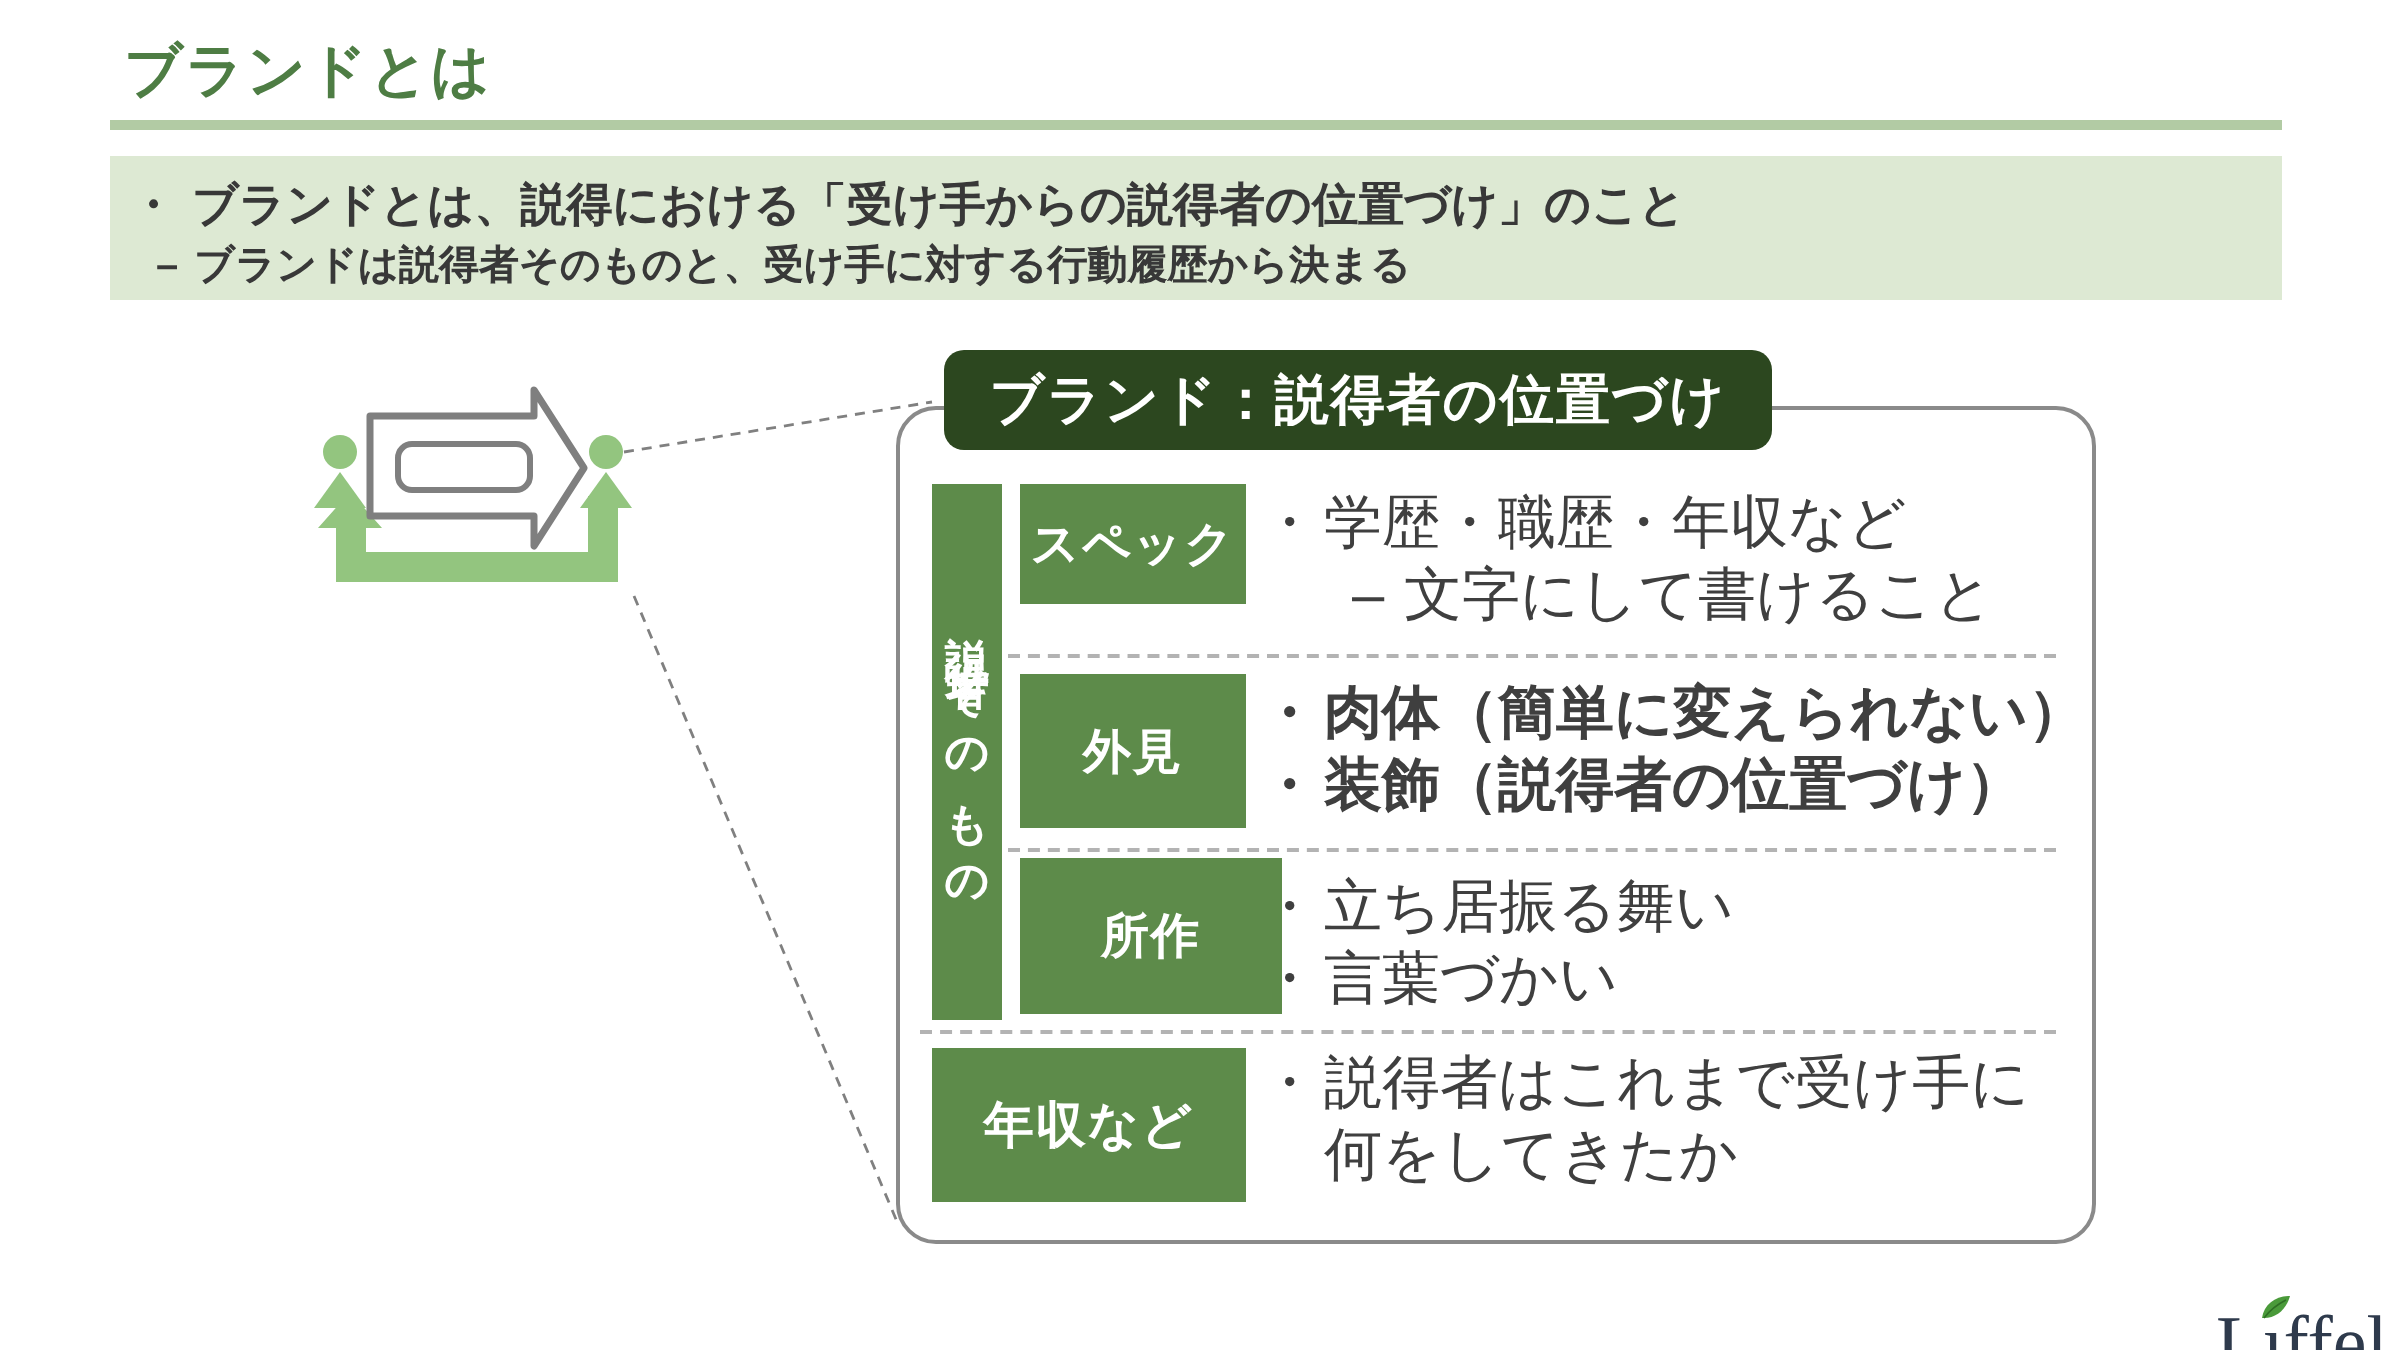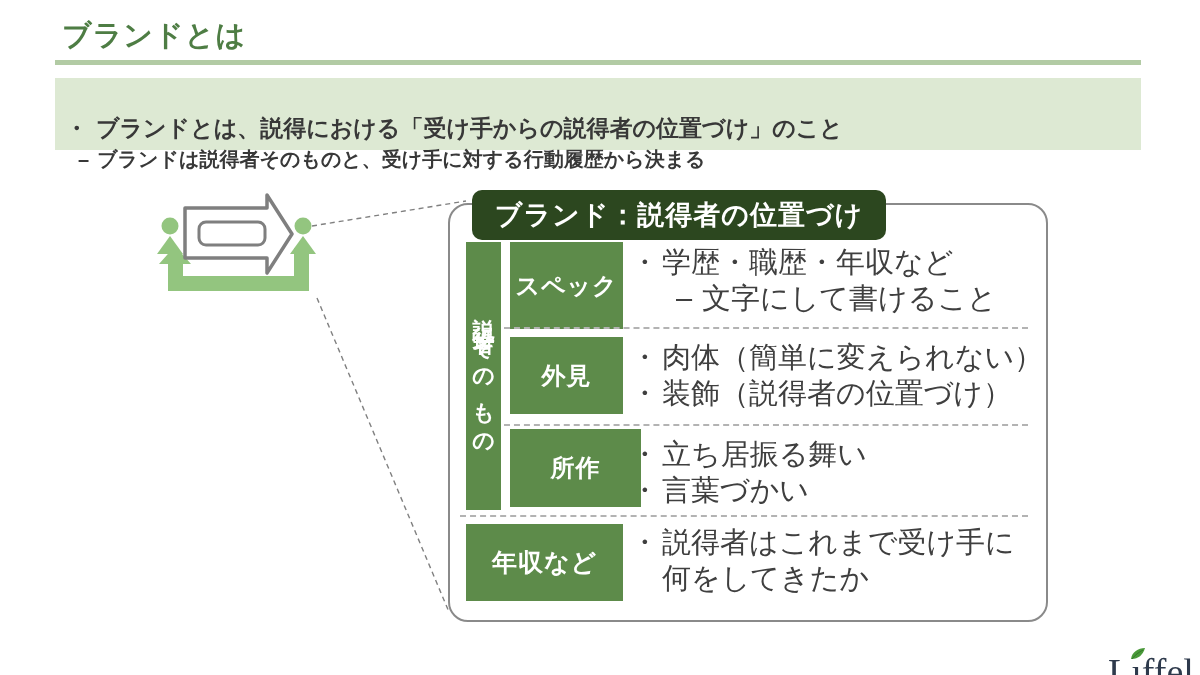--- a/index.html
+++ b/index.html
@@ -12,61 +12,61 @@
     position:absolute;left:62px;top:16px;font-size:29px;font-weight:bold;color:#4e7d44;letter-spacing:1px;
   }
   .title-rule{
     position:absolute;left:55px;top:60px;width:1086px;height:5px;background:#b2cba4;
   }
   
   .summary{
     position:absolute;left:55px;top:78px;width:1086px;height:72px;background:#dde9d3;
     box-sizing:border-box;padding:8px 0 0 10px;
   }
-  .summary .s-line1{font-size:23px;font-weight:bold;color:#383838;line-height:32px;white-space:nowrap;margin-top:26px;}
+  .summary .s-line1{font-size:23px;font-weight:bold;color:#383838;line-height:32px;white-space:nowrap;}
   .summary .s-line2{font-size:20px;font-weight:bold;color:#383838;line-height:31px;padding-left:13px;white-space:nowrap;}
   .summary .marker{display:inline-block;margin-right:8px;}
   
   .illustration{position:absolute;left:153px;top:190px;width:180px;height:118px;}
   .connector-layer{position:absolute;left:0;top:0;width:1200px;height:675px;pointer-events:none;}
   
   .panel{
     position:absolute;left:448px;top:203px;width:600px;height:419px;
     border:2px solid #8a8a8a;border-radius:20px;background:#ffffff;box-sizing:border-box;
   }
   .panel-header{
-    position:absolute;left:472px;top:190px;width:414px;height:50px;
+    position:absolute;left:472px;top:175px;width:414px;height:50px;
     background:#2c471f;border-radius:10px;color:#ffffff;font-size:27px;font-weight:bold;
     display:flex;align-items:center;justify-content:center;letter-spacing:1px;white-space:nowrap;
   }
   .side-label{
     position:absolute;left:466px;top:242px;width:35px;height:268px;background:#5d8b4a;
     color:#ffffff;font-weight:bold;font-size:22px;
     writing-mode:vertical-rl;text-orientation:upright;letter-spacing:7px;
     display:flex;align-items:center;justify-content:center;
   }
   .row-label{
     position:absolute;background:#5d8b4a;color:#ffffff;font-weight:bold;font-size:24px;
     display:flex;align-items:center;justify-content:center;letter-spacing:1px;
   }
-  .row-label.l1{left:510px;top:242px;width:113px;height:87px;}
+  .row-label.l1{left:510px;top:242px;width:113px;height:60px;}
   .row-label.l2{left:510px;top:337px;width:113px;height:77px;}
   .row-label.l3{left:510px;top:429px;width:131px;height:78px;}
   .row-label.l4{left:466px;top:524px;width:157px;height:77px;font-size:25px;}
   .row-sep{position:absolute;height:0;border-top:2px dashed #b3b3b3;}
   .sep1{left:504px;top:327px;width:524px;}
   .sep2{left:504px;top:424px;width:524px;}
   .sep3{left:460px;top:515px;width:568px;}
   .row-text{position:absolute;left:630px;font-size:29px;color:#3f3f3f;}
   .row-text .line{line-height:36px;white-space:nowrap;}
   .row-text .line .marker{display:inline-block;width:32px;}
   .row-text .line.sub{padding-left:46px;}
   .row-text .line.sub .marker{width:26px;}
   .t1{top:244px;}
-  .t2{top:339px;}
+  .t2{top:339px;font-weight:bold;}
   .t3{top:436px;}
   .t4{top:524px;width:386px;}
   .t4 .wrapline{line-height:36px;padding-left:32px;text-indent:-32px;white-space:normal;}
   .t4 .wrapline .marker{display:inline-block;width:32px;text-indent:0;}
   
   .logo{
     position:absolute;left:1108px;top:650px;font-family:"Liberation Serif", serif;
     font-size:38px;color:#2e3a4c;letter-spacing:0px;
   }
   .logo .leaf{position:absolute;left:22px;top:-3px;}

